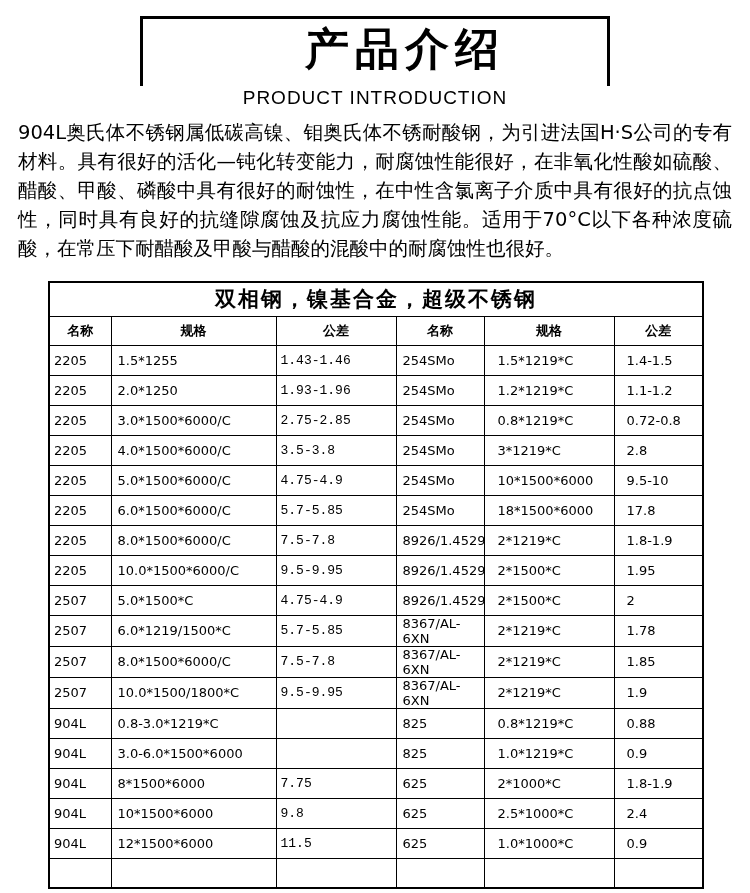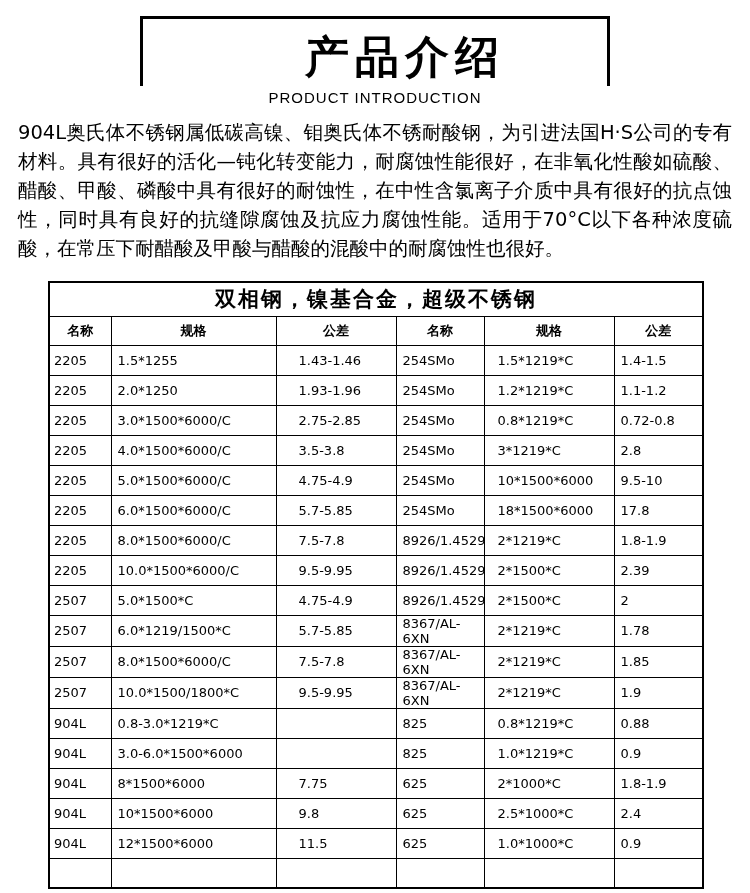--- a/index.html
+++ b/index.html
@@ -33,38 +33,38 @@
     left: 0;
     top: 0;
     width: 470px;
     height: 92px;
     box-sizing: border-box;
     border: 3px solid #000;
   }
   .header-title {
     position: absolute;
     left: 0;
-    top: 12px;
+    top: 4px;
     width: 530px;
     text-align: center;
     font-family: "DejaVu Sans", sans-serif;
     font-weight: bold;
     font-size: 44px;
     letter-spacing: 6px;
     line-height: 58px;
     color: #000;
     z-index: 3;
   }
   .header-sub {
     position: absolute;
     left: 0;
     top: 70px;
     width: 470px;
     text-align: center;
-    font-size: 15px;
+    font-size: 19px;
     letter-spacing: 1px;
     line-height: 24px;
     color: #000;
     background: #ffffff;
     z-index: 3;
   }
   
   .header-mask-left {
     position: absolute;
     left: 3px;
@@ -136,24 +136,24 @@
     font-weight: bold;
     font-size: 13px;
   }
   table.spec tr.data-row td {
     text-align: left;
     height: 30px;
     font-size: 13px;
   }
   table.spec tr.data-row td.c1 { width: 62px; }
   table.spec tr.data-row td.c2 { width: 165px; padding-left: 6px; }
-  table.spec tr.data-row td.c3 { width: 120px; padding-left: 22px; }
+  table.spec tr.data-row td.c3 { width: 120px; padding-left: 4px; font-family: Liberation Mono, monospace; }
   table.spec tr.data-row td.c4 { width: 88px; padding-left: 6px; }
   table.spec tr.data-row td.c5 { width: 130px; padding-left: 13px; }
-  table.spec tr.data-row td.c6 { width: 89px; padding-left: 6px; }
+  table.spec tr.data-row td.c6 { width: 89px; padding-left: 12px; }
 
   col.col1 { width: 62px; }
   col.col2 { width: 165px; }
   col.col3 { width: 120px; }
   col.col4 { width: 88px; }
   col.col5 { width: 130px; }
   col.col6 { width: 89px; }
 
   .last-empty td { height: 24px; }
 </style>
@@ -250,21 +250,21 @@
             <td class="c4">8926/1.4529</td>
             <td class="c5">2*1219*C</td>
             <td class="c6">1.8-1.9</td>
           </tr>
           <tr class="data-row">
             <td class="c1">2205</td>
             <td class="c2">10.0*1500*6000/C</td>
             <td class="c3">9.5-9.95</td>
             <td class="c4">8926/1.4529</td>
             <td class="c5">2*1500*C</td>
-            <td class="c6">2.39</td>
+            <td class="c6">1.95</td>
           </tr>
           <tr class="data-row">
             <td class="c1">2507</td>
             <td class="c2">5.0*1500*C</td>
             <td class="c3">4.75-4.9</td>
             <td class="c4">8926/1.4529</td>
             <td class="c5">2*1500*C</td>
             <td class="c6">2</td>
           </tr>
           <tr class="data-row">

